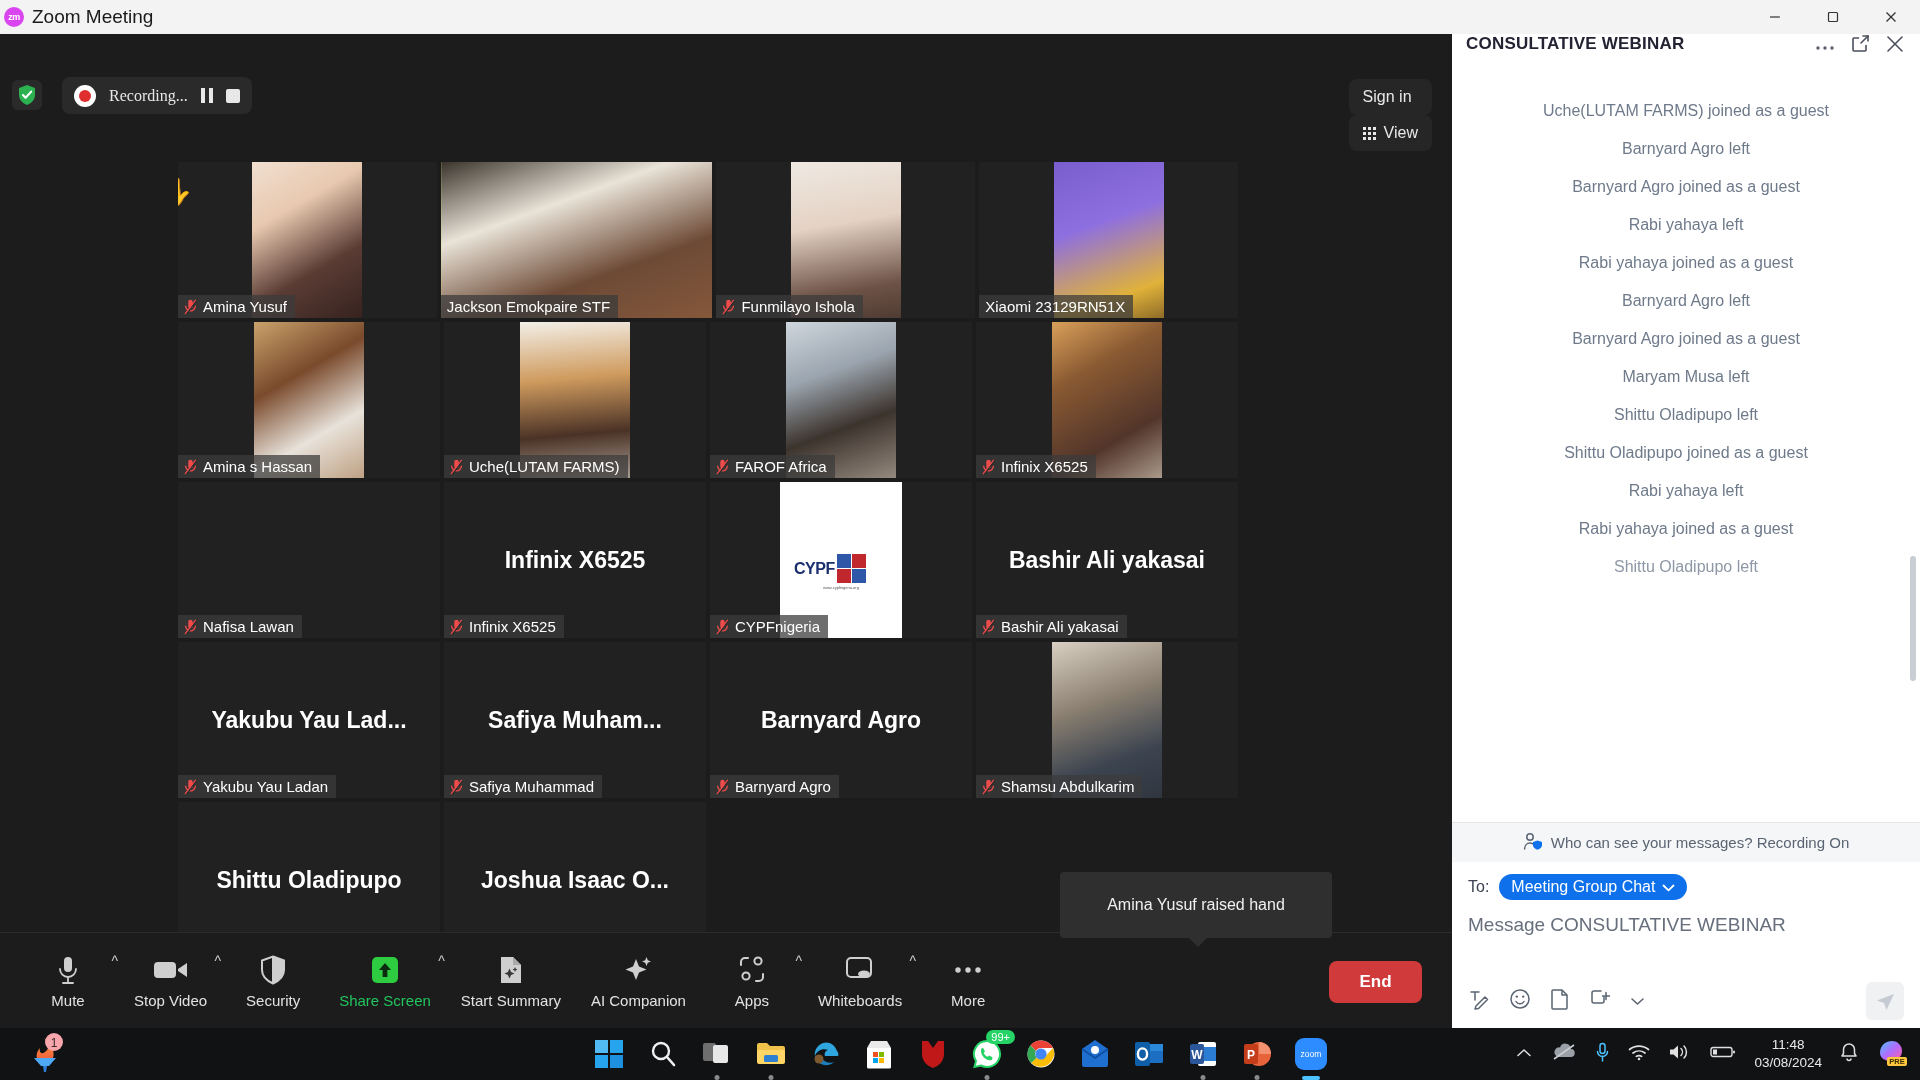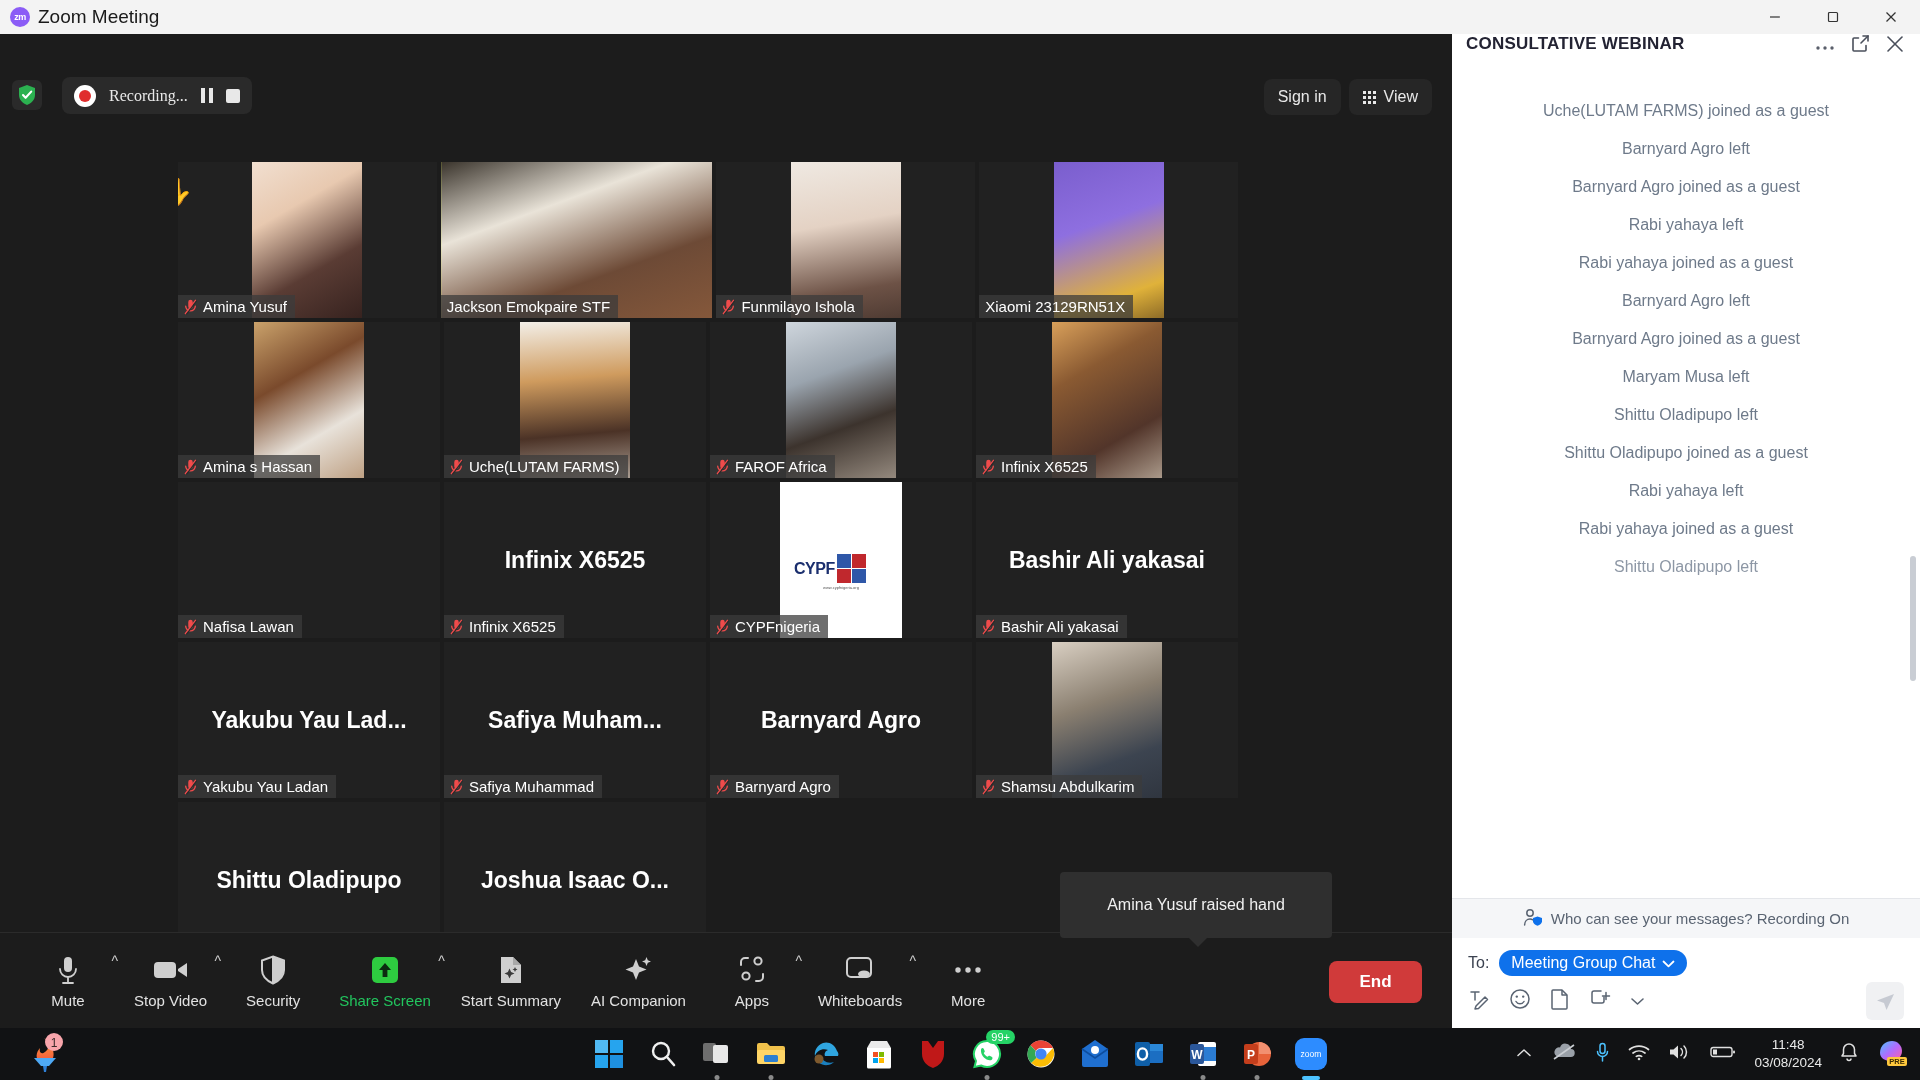--- a/index.html
+++ b/index.html
@@ -11,21 +11,21 @@
   }
 
   
   #titlebar {
     position: absolute; left: 0; top: 0; width: 1920px; height: 34px;
     background: #f3f3f3;
     display: flex; align-items: center;
   }
   #titlebar .zm-logo {
     width: 20px; height: 20px; border-radius: 50%;
-    background: #8b5cf6; margin-left: 10px; margin-right: 8px;
+    background: #d946ef; margin-left: 4px; margin-right: 8px;
     color: #fff; font-size: 9px; font-weight: bold;
     display: flex; align-items: center; justify-content: center;
     letter-spacing: -0.5px;
   }
   #titlebar .tb-title { font-size: 19px; color: #1a1a1a; }
   #titlebar .wbtns { margin-left: auto; display: flex; height: 34px; }
   #titlebar .wbtn {
     width: 58px; height: 34px; display: flex; align-items: center; justify-content: center;
     color: #333; font-size: 14px;
   }
@@ -49,21 +49,21 @@
     width: 22px; height: 22px; border-radius: 50%; background: #fff;
     display: flex; align-items: center; justify-content: center;
   }
   .rec-dot { width: 12px; height: 12px; border-radius: 50%; background: #e02d2d; }
   .rec-text { color: #e8e8e8; font-size: 16px; }
   .rec-pause { display: flex; gap: 4px; }
   .rec-pause i { display: block; width: 4px; height: 15px; background: #e8e8e8; }
   .rec-stop { width: 14px; height: 14px; background: #e8e8e8; border-radius: 2px; }
 
   .top-right-btns {
-    position: absolute; right: 20px; top: 45px; display: flex; gap: 8px;
+    position: absolute; right: 20px; top: 45px; display: flex;  flex-direction: column;
   }
   .tr-btn {
     height: 36px; border-radius: 8px; background: #262626;
     color: #e8e8e8; font-size: 16px; display: flex; align-items: center;
     padding: 0 14px; gap: 8px;
   }
   .grid-ico { display: grid; grid-template-columns: repeat(3,3px); grid-gap: 2px; }
   .grid-ico i { display:block; width:3px; height:3px; background:#e8e8e8; }
 
   
@@ -679,20 +679,21 @@
       <span class="to-lbl">To:</span>
       <span class="chip">
         <span>Meeting Group Chat</span>
         <span>
           <svg width="13" height="8" viewBox="0 0 13 8">
               <path d="M1.5 1.5 L6.5 6.3 L11.5 1.5" fill="none" stroke="#fff" stroke-width="1.8" stroke-linecap="round" stroke-linejoin="round"></path>
             </svg>
         </span>
       </span>
     </div>
+    <div class="msgbox">Message CONSULTATIVE WEBINAR</div>
     <div class="ctools">
       <span>
         <svg width="22" height="22" viewBox="0 0 22 22">
             <path d="M3 4 h8 M7 4 v8" fill="none" stroke="#5a6472" stroke-width="1.5" stroke-linecap="round"></path>
             <path d="M8 18 L17 9 l2.5 2.5 L10.5 20.5 L7 21 Z" fill="none" stroke="#5a6472" stroke-width="1.5" stroke-linejoin="round"></path>
           </svg>
       </span>
       <span>
         <svg width="22" height="22" viewBox="0 0 22 22">
             <circle cx="11" cy="11" r="9" fill="none" stroke="#5a6472" stroke-width="1.5"></circle>

